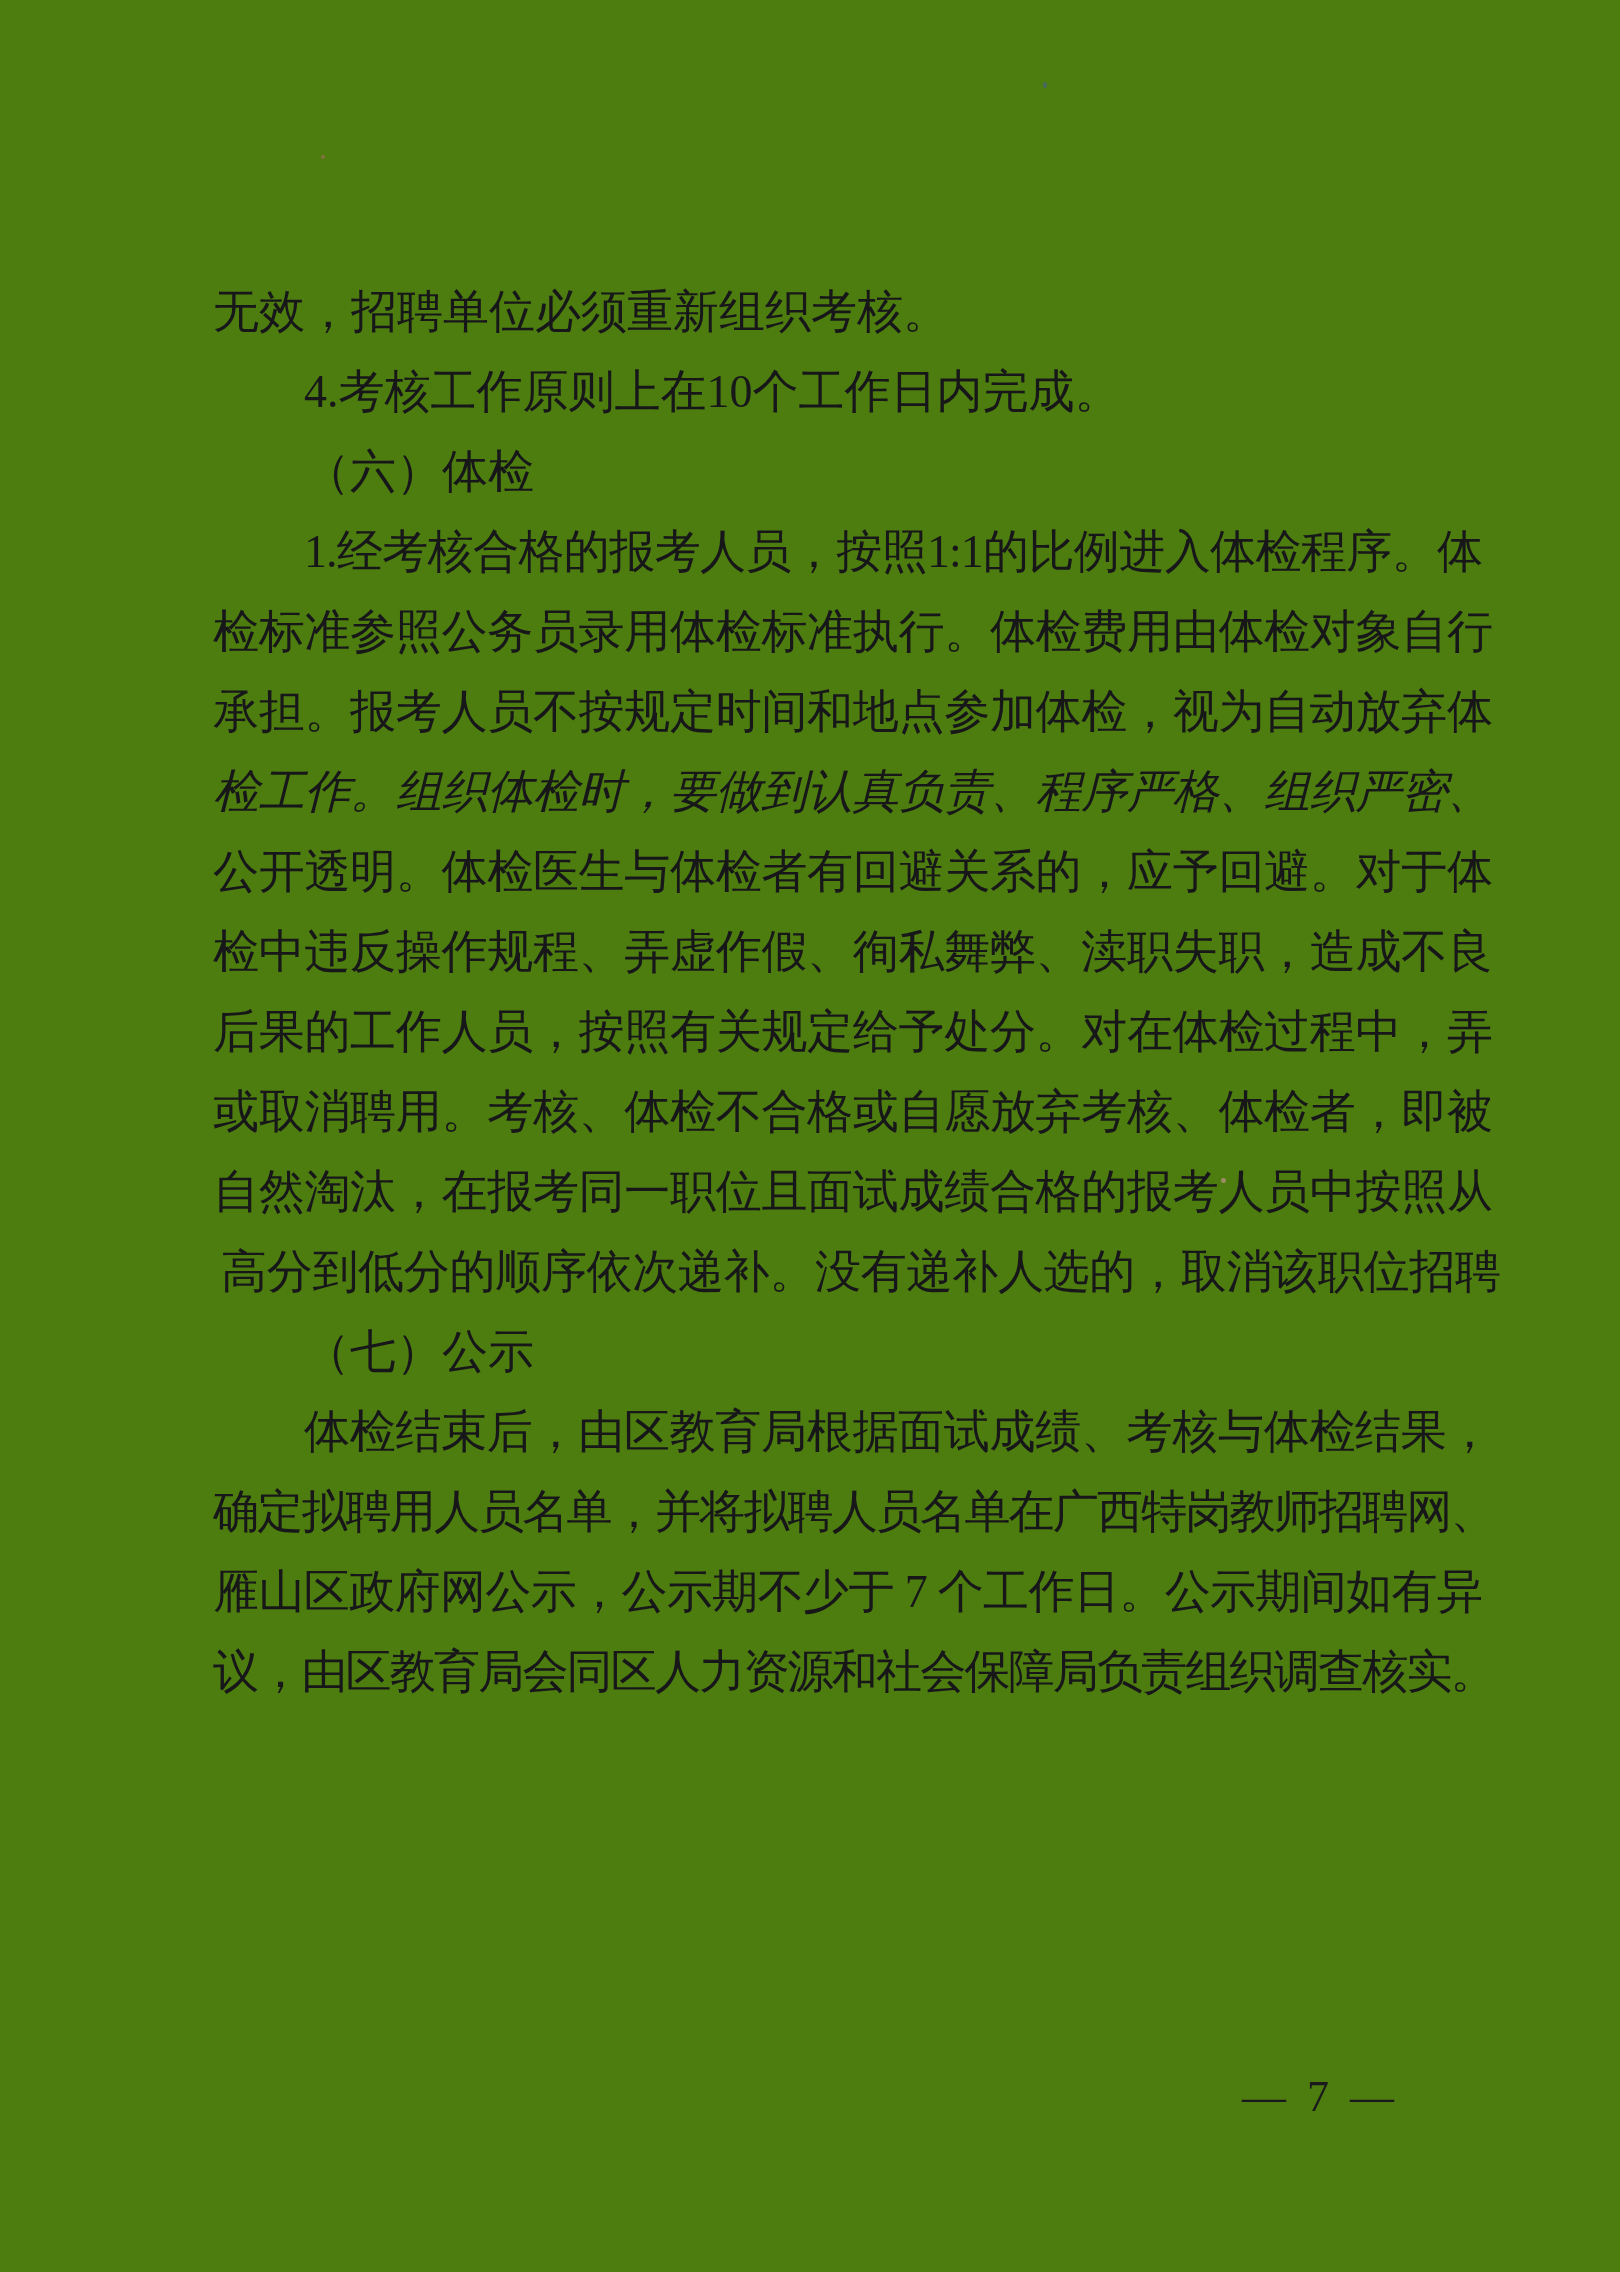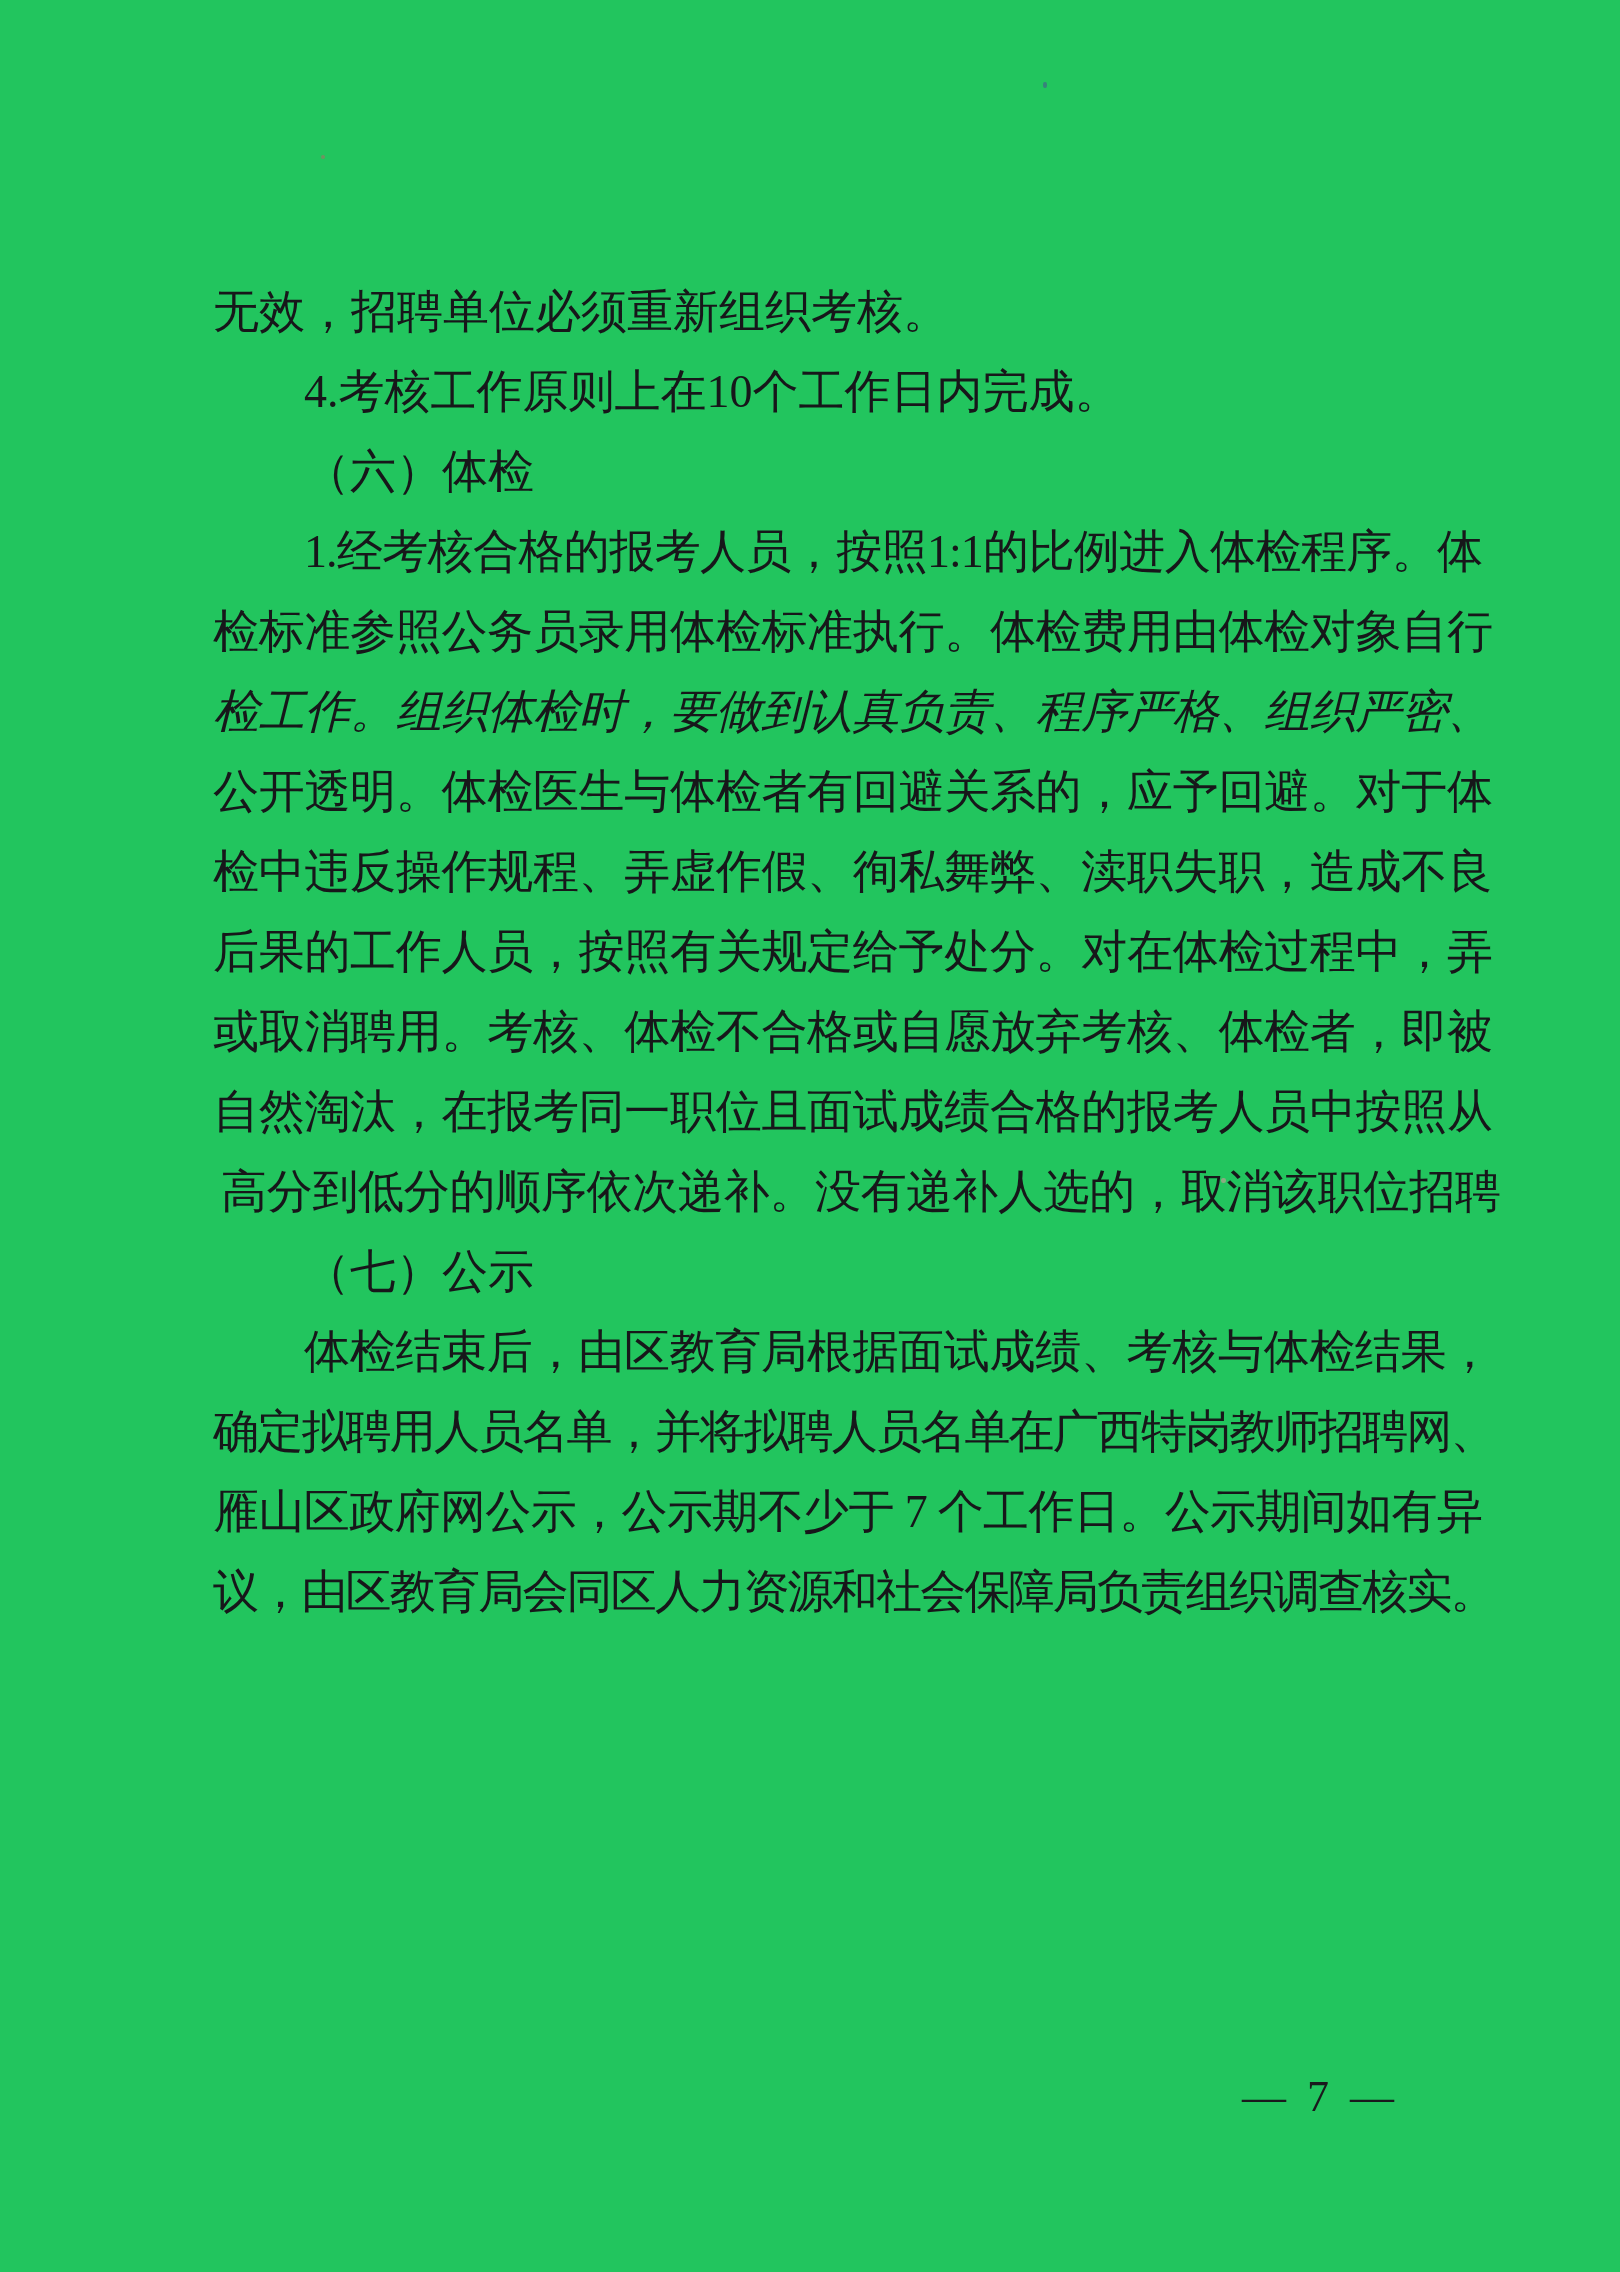--- a/index.html
+++ b/index.html
@@ -4,21 +4,21 @@
 <style>
   html, body {
     margin: 0;
     padding: 0;
     background: #ffffff;
   }
   .page {
     position: relative;
     width: 1620px;
     height: 2273px;
-    background: #22c55e;
+    background: #4d7c0f;
     overflow: hidden;
     font-family: "Liberation Serif", "DejaVu Serif", serif;
   }
   .doc-body {
     position: absolute;
     left: 213px;
     top: 272px;
     width: 1269px;
   }
   .line {
@@ -60,20 +60,21 @@
 </head>
 <body>
 
 <div class="page">
   <div class="doc-body">
       <div class="line">无效，招聘单位必须重新组织考核。</div>
       <div class="line indent">4.考核工作原则上在10个工作日内完成。</div>
       <div class="line indent">（六）体检</div>
       <div class="line indent fill" style="letter-spacing: -1.1px;">1.经考核合格的报考人员，按照1:1的比例进入体检程序。体</div>
       <div class="line fill" style="letter-spacing: -0.3px;">检标准参照公务员录用体检标准执行。体检费用由体检对象自行</div>
+      <div class="line fill" style="letter-spacing: -0.3px;">承担。报考人员不按规定时间和地点参加体检，视为自动放弃体</div>
       <div class="line fill" style="letter-spacing: -0.3px; font-style: italic;">检工作。组织体检时，要做到认真负责、程序严格、组织严密、</div>
       <div class="line fill" style="letter-spacing: -0.3px;">公开透明。体检医生与体检者有回避关系的，应予回避。对于体</div>
       <div class="line fill" style="letter-spacing: -0.3px;">检中违反操作规程、弄虚作假、徇私舞弊、渎职失职，造成不良</div>
       <div class="line fill" style="letter-spacing: -0.3px;">后果的工作人员，按照有关规定给予处分。对在体检过程中，弄</div>
       <div class="line fill" style="letter-spacing: -0.3px;">或取消聘用。考核、体检不合格或自愿放弃考核、体检者，即被</div>
       <div class="line fill" style="letter-spacing: -0.3px;">自然淘汰，在报考同一职位且面试成绩合格的报考人员中按照从</div>
       <div class="line fill" style="letter-spacing: -0.3px; margin-left: 8px;">高分到低分的顺序依次递补。没有递补人选的，取消该职位招聘</div>
       <div class="line indent">（七）公示</div>
       <div class="line indent fill" style="letter-spacing: -0.3px;">体检结束后，由区教育局根据面试成绩、考核与体检结果，</div>
       <div class="line fill" style="letter-spacing: -1.8px;">确定拟聘用人员名单，并将拟聘人员名单在广西特岗教师招聘网、</div>

